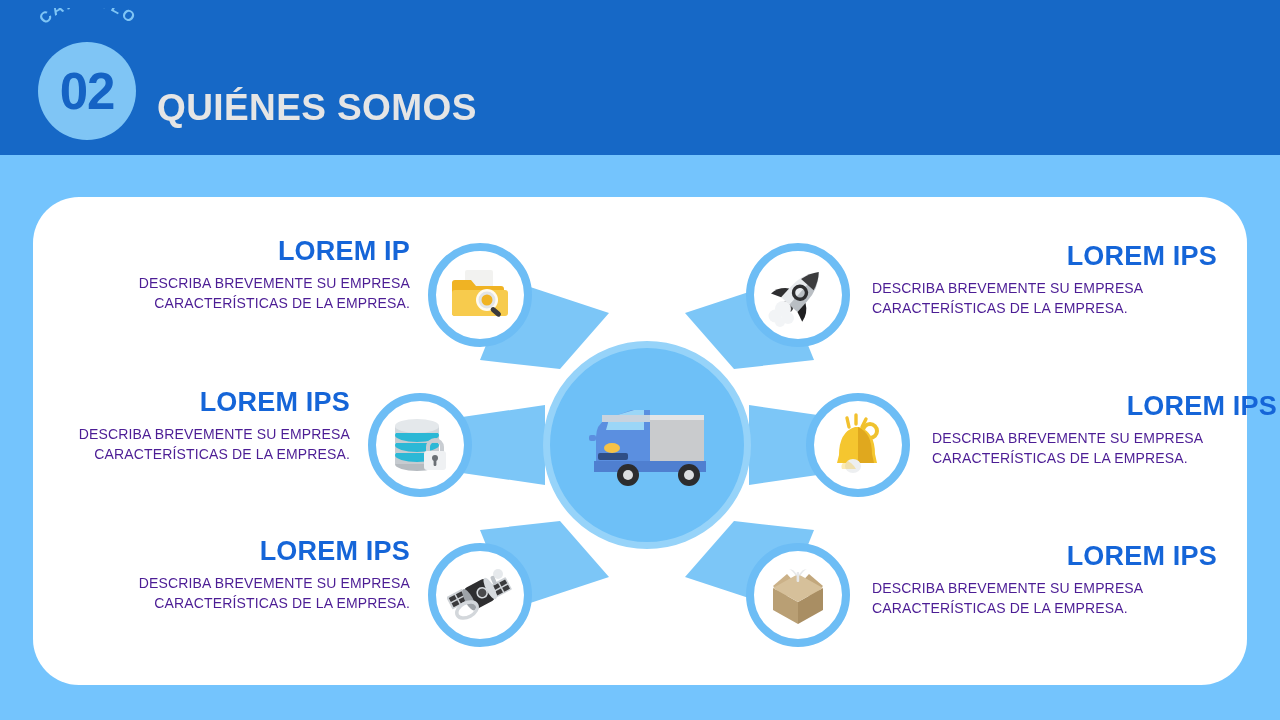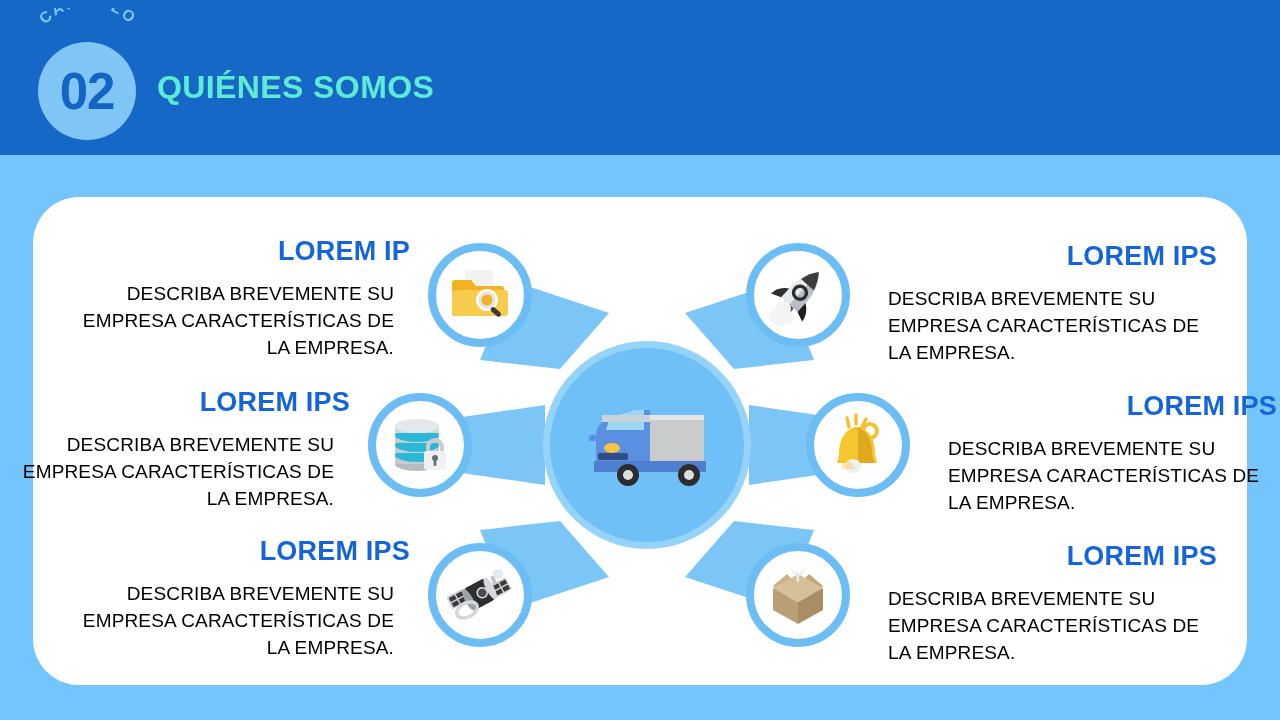--- a/index.html
+++ b/index.html
@@ -60,24 +60,24 @@
   .chapter-arc text {
     font-family: "Liberation Sans", sans-serif;
     font-size: 15.5px;
     font-weight: bold;
     letter-spacing: 2.2px;
     fill: #7FC5F5;
   }
   .header-title {
     position: absolute;
     left: 157px;
-    top: 50px;
-    font-size: 32px;
+    top: 64px;
+    font-size: 37px;
     font-weight: bold;
-    color: #5eead4;
+    color: #e5e5e5;
     letter-spacing: 0.4px;
     line-height: 1;
     white-space: nowrap;
   }
 
   
   .card {
     position: absolute;
     left: 33px;
     top: 197px;
@@ -153,24 +153,24 @@
     font-size: 27px;
     font-weight: bold;
     color: #1565D8;
     line-height: 1.05;
     margin: 0 0 9px 0;
     letter-spacing: 0.2px;
     white-space: nowrap;
     text-align: right;
   }
   .item-desc {
-    font-size: 19px;
-    color: #000000;
+    font-size: 14px;
+    color: #4c1d95;
     line-height: 1.42;
-    margin: 16px;
+    margin: 0;
     letter-spacing: 0.15px;
   }
 </style>
 </head>
 <body>
 
 <div class="slide">
 
   <div class="header">
 

